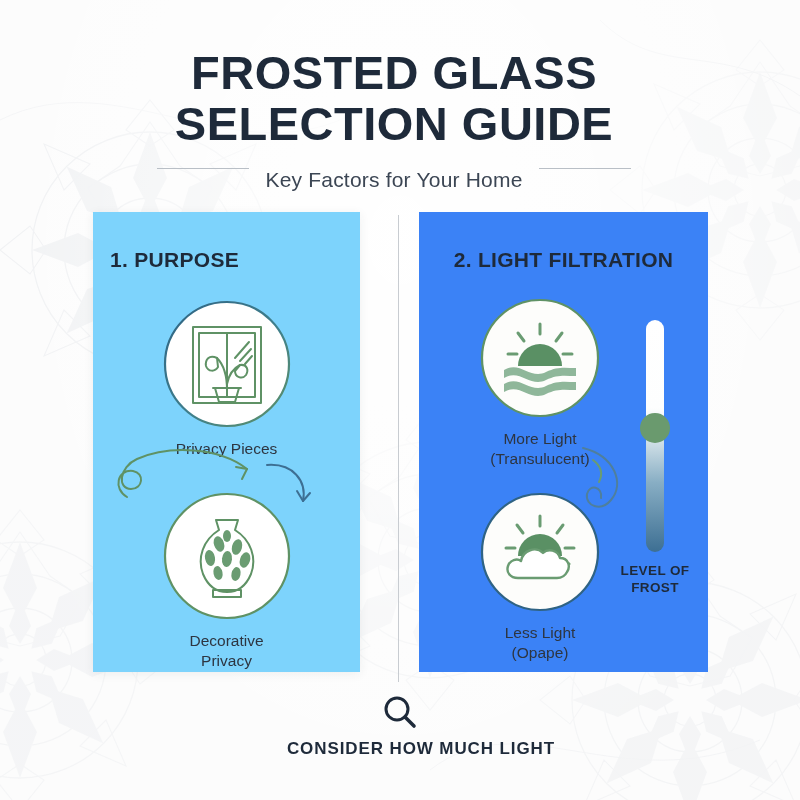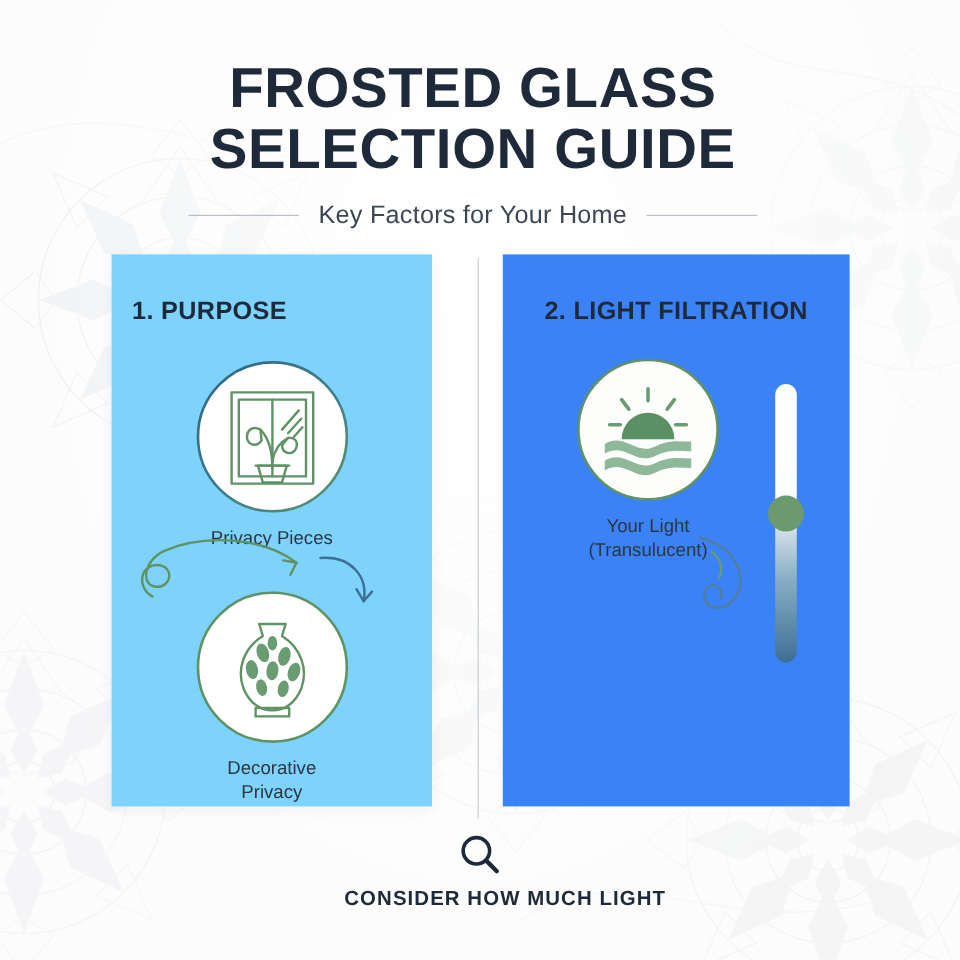--- a/index.html
+++ b/index.html
@@ -29,21 +29,21 @@
   #page { position:absolute; inset:0; z-index:2; }
 
   
   .header { position:absolute; top:0; left:0; width:788px; text-align:center; }
   .title {
     font-size:47px; font-weight:bold; letter-spacing:0.5px;
     color:#1e2a3a; line-height:1.08; margin-top:48px;
     text-transform:uppercase;
   }
   .subtitle-row {
-    display:flex; align-items:center; justify-content:center;
+    display:flex; justify-content:center;
     gap:16px; margin-top:18px;
   }
   .rule { width:92px; height:1px; background:#b9bfc6; }
   .subtitle { font-size:21px; color:#3c4654; letter-spacing:0.2px; }
 
   
   .card { position:absolute; }
   #card-purpose {
     left:93px; top:212px; width:267px; height:460px;
     background:#7dd3fc;
@@ -238,46 +238,68 @@
           <line x1="84" y1="37" x2="78" y2="45"></line>
           <line x1="30" y1="58" x2="39" y2="58"></line>
           <line x1="94" y1="58" x2="85" y2="58"></line>
         </g>
         <path d="M40,70 A22,22 0 0 1 84,70 Z" fill="#5a9064"></path>
         <g fill="#8fb79a">
           <path d="M26,74 C42,64 52,84 68,76 C80,70 88,72 98,72 L98,80 C88,80 80,78 68,84 C52,92 42,72 26,82 Z"></path>
           <path d="M26,88 C42,78 52,98 68,90 C80,84 88,86 98,86 L98,94 C88,94 80,92 68,98 C52,106 42,86 26,96 Z"></path>
         </g>
       </svg>
-      <div class="icon-caption">Your Light
+      <div class="icon-caption">More Light
 (Transulucent)</div>
     </div>
 
     <svg style="position:absolute; left:150px; top:232px;" width="80" height="80" viewBox="0 0 80 80">
       <g fill="none" stroke-width="2" stroke-linecap="round">
         <path d="M14,4 C46,12 56,40 42,56 C32,68 16,62 18,50 C20,40 34,42 32,54" stroke="#4f7f9c"></path>
         <path d="M24,16 C32,22 34,30 30,38" stroke="#6a9c72"></path>
       </g>
     </svg>
 
+    <div class="icon-block" style="left:26px; top:278px; width:190px;">
+      <svg class="circ" width="124" height="124" viewBox="0 0 124 124" style="margin:0 auto;">
+        <circle cx="62" cy="62" r="58" fill="#fdfdfb" stroke="#2f6384" stroke-width="2.2"></circle>
+        <g stroke="#6a9c72" stroke-width="3" stroke-linecap="round">
+          <line x1="62" y1="26" x2="62" y2="36"></line>
+          <line x1="39" y1="35" x2="45" y2="43"></line>
+          <line x1="85" y1="35" x2="79" y2="43"></line>
+          <line x1="28" y1="58" x2="37" y2="58"></line>
+          <line x1="96" y1="58" x2="87" y2="58"></line>
+          <line x1="33" y1="74" x2="42" y2="71"></line>
+          <line x1="91" y1="74" x2="82" y2="71"></line>
+        </g>
+        <path d="M40,66 A22,22 0 0 1 84,66 Z" fill="#5a9064"></path>
+        <path d="M40,88 C32,88 28,82 30,76 C32,70 39,68 43,71
+                 C45,60 58,56 65,63 C70,58 80,60 82,68
+                 C90,68 93,76 89,82 C87,86 83,88 79,88 Z" fill="#ffffff" stroke="#6a9c72" stroke-width="2.4" stroke-linejoin="round"></path>
+      </svg>
+      <div class="icon-caption">Less Light
+(Opape)</div>
+    </div>
   </div>
 
   <svg id="frost-slider" width="38" height="250" viewBox="0 0 38 250">
     <defs>
       <linearGradient id="frostTrack" x1="0" y1="0" x2="0" y2="1">
         <stop offset="0%" stop-color="#ffffff"></stop>
         <stop offset="38%" stop-color="#fdfefe"></stop>
         <stop offset="50%" stop-color="#dbe7ec"></stop>
         <stop offset="70%" stop-color="#88aec4"></stop>
         <stop offset="100%" stop-color="#3d6f93"></stop>
       </linearGradient>
     </defs>
     <rect x="10" y="2" width="18" height="232" rx="9" fill="url(#frostTrack)"></rect>
     <circle cx="19" cy="110" r="15" fill="#6a9a6e"></circle>
   </svg>
+  <div class="slider-label">LEVEL OF
+FROST</div>
 
   <div class="footer">
     <svg width="38" height="38" viewBox="0 0 38 38" style="display:block;margin:0 auto;">
       <circle cx="16" cy="15" r="11" fill="none" stroke="#1e2a3a" stroke-width="3"></circle>
       <line x1="24" y1="23" x2="33" y2="32" stroke="#1e2a3a" stroke-width="3.6" stroke-linecap="round"></line>
     </svg>
     <div class="footer-label">CONSIDER HOW MUCH LIGHT</div>
   </div>
 
 </div>

